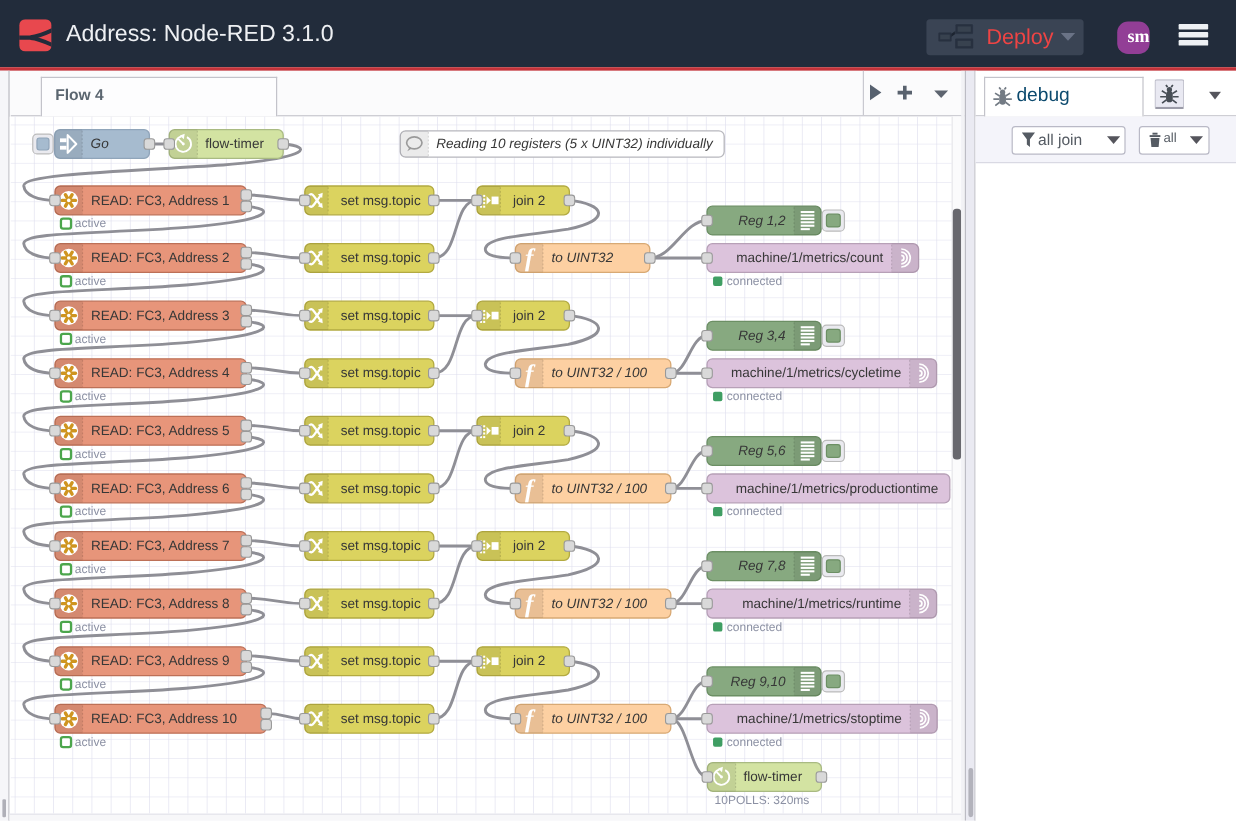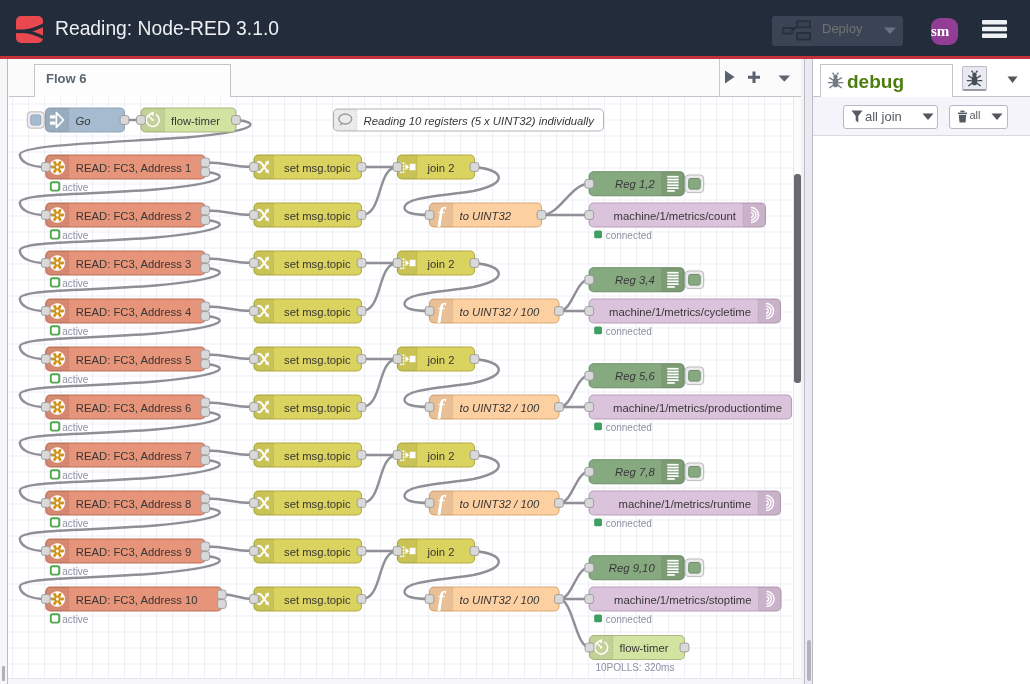--- a/index.html
+++ b/index.html
@@ -6,52 +6,52 @@
 </style></head><body>
 
 <div class="abs" style="left:0;top:0;width:1030px;height:56px;background:#222c3b"></div>
 <div class="abs" style="left:0;top:56px;width:1030px;height:2.5px;background:#c4333a"></div>
 <svg class="abs" style="left:16px;top:16px" width="27" height="27">
  <rect width="27" height="27" rx="5" fill="#e8484e"></rect>
  <path d="M-1,15.3 L11,15.3" stroke="#222c3b" stroke-width="3.6" fill="none"></path>
  <path d="M9.5,15 C16,14.6 20.5,12.4 28,8.9" stroke="#222c3b" stroke-width="3.3" fill="none"></path>
  <path d="M9.5,15.6 C16,16 20.5,18.2 28,21.7" stroke="#222c3b" stroke-width="3.3" fill="none"></path>
 </svg>
-<div class="abs" style="left:55px;top:18px;font-size:19.3px;color:#eef0f3">Reading: Node-RED 3.1.0</div>
+<div class="abs" style="left:55px;top:18px;font-size:19.3px;color:#eef0f3">Address: Node-RED 3.1.0</div>
 
 <div class="abs" style="left:772px;top:15.5px;width:130.5px;height:30px;background:#3a4454;border-radius:3px"></div>
 <svg class="abs" style="left:781px;top:19px" width="34" height="23">
  <path d="M11,11 L18,6" stroke="#1c2430" stroke-width="2"></path>
  <rect x="15" y="1" width="15" height="8.5" rx="1" fill="#27303f" stroke="#46526444" stroke-width="1"></rect>
  <rect x="17" y="3" width="11" height="4.5" fill="#38424f"></rect>
  <rect x="15" y="13" width="15" height="8.5" rx="1" fill="#27303f"></rect>
  <rect x="17" y="15" width="11" height="4.5" fill="#38424f"></rect>
  <rect x="1" y="8" width="11" height="7.5" rx="1" fill="#27303f"></rect>
  <rect x="2.5" y="9.8" width="8" height="4" fill="#38424f"></rect>
 </svg>
-<div class="abs" style="left:822px;top:21px;font-size:13px;color:#737373">Deploy</div>
+<div class="abs" style="left:822px;top:21px;font-size:18px;color:#ef4444">Deploy</div>
 <svg class="abs" style="left:883px;top:26px" width="14" height="10">
     <path d="M1,1.5 L7,8 L13,1.5 Z" fill="#6a7386"></path>
   </svg>
 <div class="abs" style="left:931px;top:18px;width:27px;height:27px;border-radius:9px;background:#923e96;color:#fff;
- font-family:'Liberation Serif',serif;font-weight:bold;font-size:15px;text-align:left;line-height:26px">sm</div>
+ font-family:'Liberation Serif',serif;font-weight:bold;font-size:15px;text-align:right;line-height:26px">sm</div>
 <svg class="abs" style="left:982px;top:20px" width="25" height="19">
  <rect x="0" y="0" width="25" height="4.6" rx="1" fill="#eef1f4"></rect>
  <rect x="0" y="6.7" width="25" height="4.6" rx="1" fill="#eef1f4"></rect>
  <rect x="0" y="13.4" width="25" height="4.6" rx="1" fill="#eef1f4"></rect>
 </svg>
 
 <div class="abs" style="left:0;top:58.5px;width:814px;height:625.5px;background:#fbfbfc"></div>
 
 <div class="abs" style="left:0;top:58.5px;width:8px;height:625.5px;background:#f6f6f9;border-right:1px solid #bcbcc2"></div>
 
 <div class="abs" style="left:9px;top:96px;width:795px;height:1px;background:#c3c3ca"></div>
 
 <div class="abs" style="left:33.5px;top:63.5px;width:197.5px;height:33.5px;background:#fdfdfe;border:1px solid #c3c3ca;border-bottom:none"></div>
-<div class="abs" style="left:46px;top:71px;font-size:13px;font-weight:bold;color:#5b6670">Flow 6</div>
+<div class="abs" style="left:46px;top:71px;font-size:13px;font-weight:bold;color:#5b6670">Flow 4</div>
 
 <div class="abs" style="left:719px;top:58.5px;width:1px;height:37.5px;background:#c9c9d0"></div>
 <svg class="abs" style="left:723px;top:70px" width="72" height="17">
  <path d="M2,0.5 L2,13.5 L11.5,7 Z" fill="#57616f"></path>
  <path d="M31,1.5 v11.5 M25,7.2 h12" stroke="#59626e" stroke-width="3"></path>
  <path d="M55.5,5.5 l5.8,6.2 5.8,-6.2 Z" fill="#5d646f"></path>
 </svg>
 
 <svg class="abs" style="left:0;top:97px" width="801" height="587" viewBox="0 97 801 587">
  <defs>
@@ -626,21 +626,21 @@
 <div class="abs" style="left:812.9px;top:58.5px;width:217.1px;height:625.5px;background:#fff"></div>
 <div class="abs" style="left:812.9px;top:96px;width:217.1px;height:1px;background:#c3c3ca"></div>
 <div class="abs" style="left:812.9px;top:97px;width:217.1px;height:38.5px;background:#f4f4fa;border-bottom:1px solid #d9d9e3"></div>
 
 <div class="abs" style="left:819.5px;top:63.5px;width:133.5px;height:33.5px;background:#fff;border:1px solid #c3c3ca;border-bottom:none"></div>
 <svg class="abs" style="left:827px;top:71.5px" width="17" height="17">
     <circle cx="8.5" cy="4.8" r="2.2" fill="#737b84"></circle>
     <rect x="5.7" y="6" width="5.6" height="9.2" rx="2.8" fill="#737b84"></rect>
     <path d="M6,8 L2.2,5.6 M11,8 L14.8,5.6 M5.7,10.6 H0.8 M11.3,10.6 H16.2 M6,13.2 L2.4,16 M11,13.2 L14.6,16 M7,2.6 L5.6,0.8 M10,2.6 L11.4,0.8" stroke="#737b84" stroke-width="1.4" fill="none"></path>
   </svg>
-<div class="abs" style="left:847px;top:71px;font-size:19px;font-weight:bold;color:#4d7c0f">debug</div>
+<div class="abs" style="left:847px;top:71px;font-size:16px;font-weight:normal;color:#0c4a6e">debug</div>
 
 <div class="abs" style="left:961.5px;top:65.5px;width:25.5px;height:25.5px;background:#e9e9f2;border:1px solid #bcbcc8;border-bottom:2px solid #9b9ba8;border-radius:2px"></div>
 <svg class="abs" style="left:966px;top:69.5px" width="17" height="17">
     <circle cx="8.5" cy="4.8" r="2.2" fill="#474d55"></circle>
     <rect x="5.7" y="6" width="5.6" height="9.2" rx="2.8" fill="#474d55"></rect>
     <path d="M6,8 L2.2,5.6 M11,8 L14.8,5.6 M5.7,10.6 H0.8 M11.3,10.6 H16.2 M6,13.2 L2.4,16 M11,13.2 L14.6,16 M7,2.6 L5.6,0.8 M10,2.6 L11.4,0.8" stroke="#474d55" stroke-width="1.4" fill="none"></path>
   </svg>
 <svg class="abs" style="left:1007px;top:75.5px" width="11" height="8">
     <path d="M0.5,0.5 L5.5,7 L10.5,0.5 Z" fill="#55555c"></path>
   </svg>

